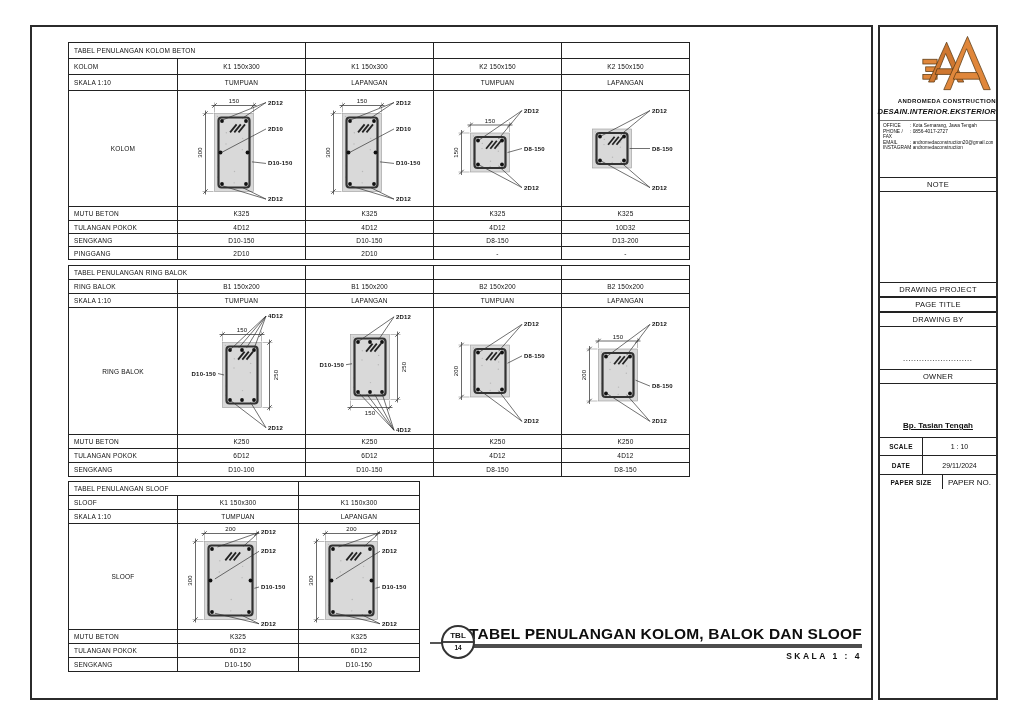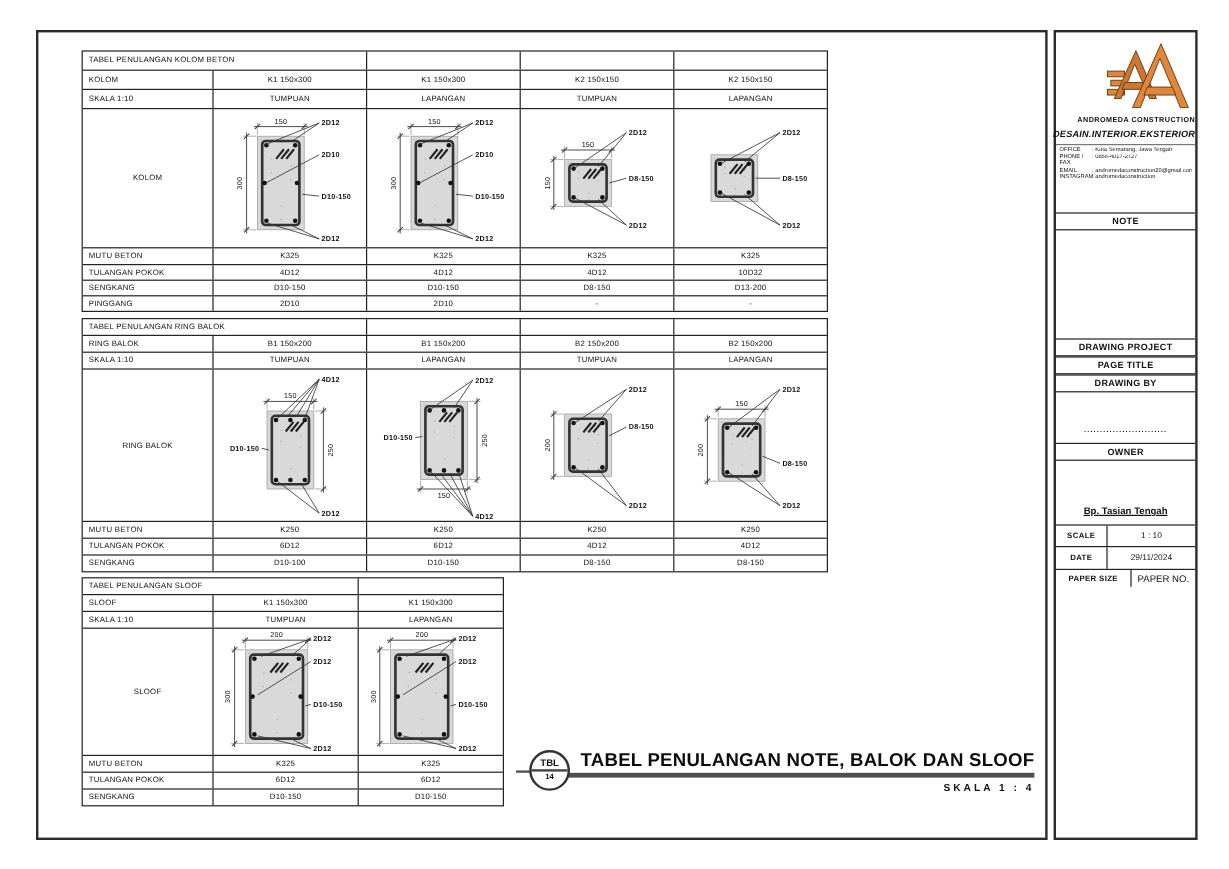--- a/index.html
+++ b/index.html
@@ -19,21 +19,21 @@
   
   .sidebar{position:absolute;left:878px;top:25px;width:120px;height:675px;border:2px solid #2b2b2b;
            box-sizing:border-box;display:flex;flex-direction:column;background:#fff}
   .brand{display:flex;flex-direction:column;align-items:flex-end;padding-top:5px;box-sizing:border-box}
   .brand-name{font-size:6px;font-weight:bold;letter-spacing:.4px;margin-top:2px}
   .brand-tag{font-size:7.6px;font-weight:bold;font-style:italic;letter-spacing:.2px;margin-top:3px}
   .contacts{width:100%;box-sizing:border-box;border-top:1px solid #777;margin-top:4px;padding:2px 3px 0 3px}
   .ct-row{display:flex;line-height:5.6px}
   .ct-k{width:27px;font-size:4.8px;flex:none}
   .ct-v{flex:1;font-size:4.8px;overflow:hidden;white-space:nowrap}
-  .sb-h{border-top:1.5px solid #222;border-bottom:1.5px solid #222;font-weight:bold;font-size:7.5px;
+  .sb-h{border-top:1.5px solid #222;border-bottom:1.5px solid #222;font-weight:normal;font-size:7.5px;
         letter-spacing:.3px;display:flex;align-items:center;justify-content:center;flex:none;box-sizing:border-box}
   .sb-b{flex:none;box-sizing:border-box;display:flex;flex-direction:column;align-items:center;justify-content:center}
   .sb-b.bottom{justify-content:flex-end;padding-bottom:7px}
   .proj{font-size:8px;font-weight:bold;line-height:11px;text-align:center}
   .ptl{font-size:8.5px;font-weight:bold;line-height:11.5px;text-align:center}
   .dots{font-size:6px;font-weight:bold;letter-spacing:1px}
   .owner-name{font-size:8px;font-weight:bold;text-decoration:underline}
   .kv{display:flex;border-top:1.5px solid #222;flex:none;box-sizing:border-box}
   .kv-k{width:42px;display:flex;align-items:center;justify-content:center;font-size:6.5px;font-weight:bold;letter-spacing:.3px}
   .kv-v{flex:1;border-left:1.5px solid #222;display:flex;align-items:center;justify-content:center;font-size:7px;font-weight:normal}
@@ -618,21 +618,21 @@
   </div>
 </div>
 
 <div class="f-stub"></div>
 <div class="f-bar"></div>
 <div class="f-circle">
   <div class="f-c-top">TBL</div>
   <div class="f-c-line"></div>
   <div class="f-c-no">14</div>
 </div>
-<div class="f-title">TABEL PENULANGAN NOTE, BALOK DAN SLOOF</div>
+<div class="f-title">TABEL PENULANGAN KOLOM, BALOK DAN SLOOF</div>
 <div class="f-scale">SKALA 1 : 4</div>
 
 <div class="sidebar">
   <div class="brand" style="height:150px">
     <svg width="76" height="64" viewBox="0 0 80 66">
       <rect x="3" y="28" width="15" height="5" fill="#E0873B" stroke="#5a3a14" stroke-width="0.8"></rect>
       <rect x="6" y="36" width="12" height="5" fill="#E0873B" stroke="#5a3a14" stroke-width="0.8"></rect>
       <rect x="3" y="44" width="15" height="5" fill="#E0873B" stroke="#5a3a14" stroke-width="0.8"></rect>
       <path d="M28 10 L46 52 L40 52 L27 22 L15 52 L9 52 Z" fill="#cf7730" stroke="#5a3a14" stroke-width="0.8"></path>
       <path d="M18 38 L34 38 L36 44 L16 44 Z" fill="#cf7730" stroke="#5a3a14" stroke-width="0.8"></path>

